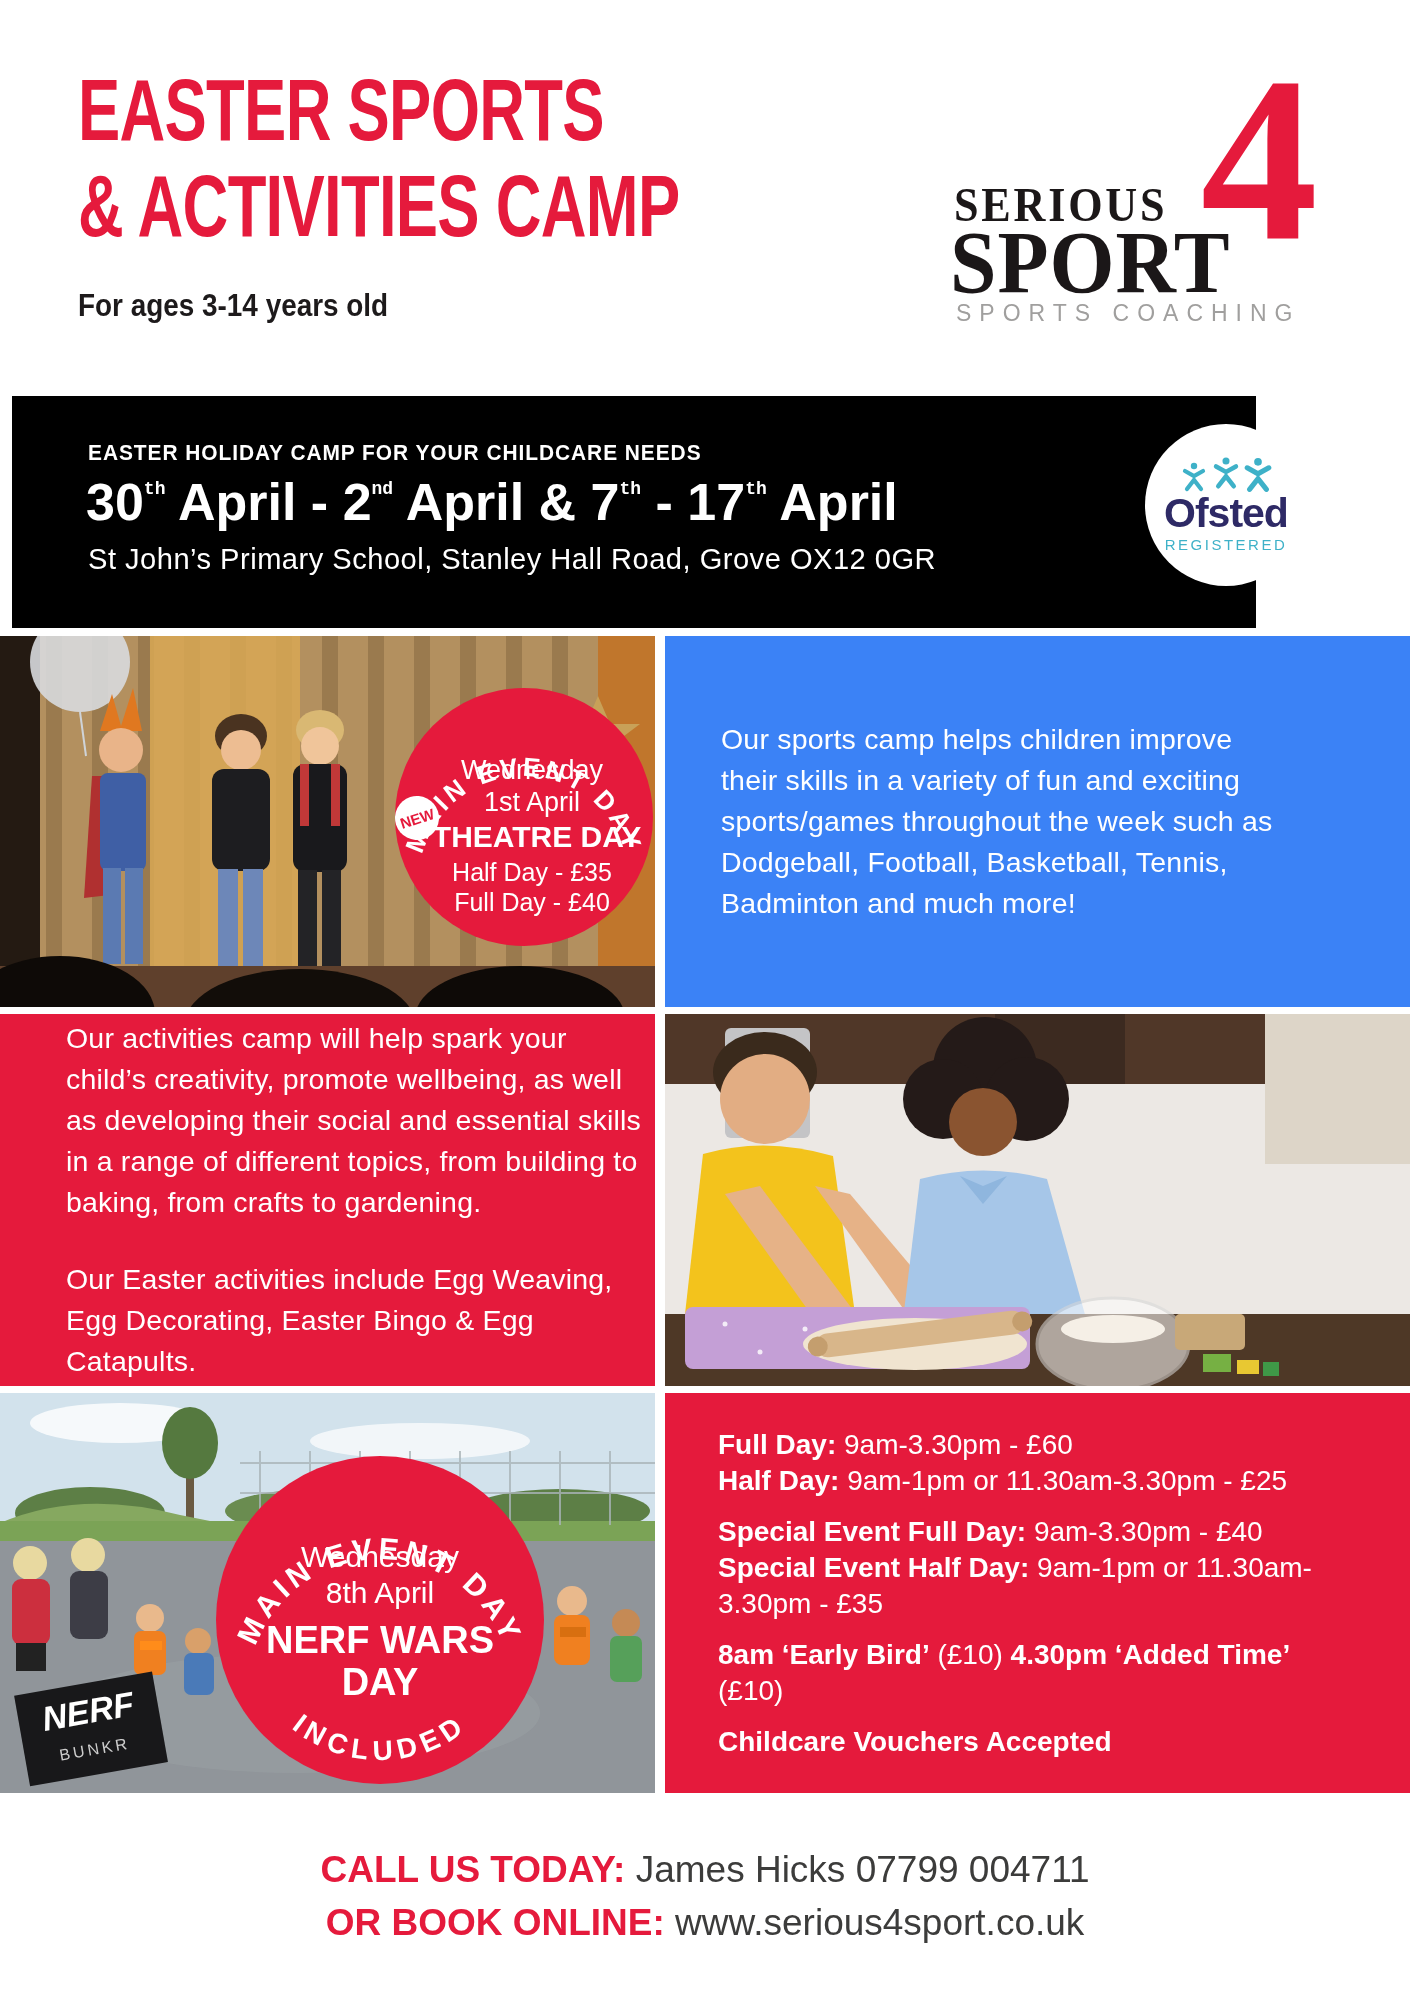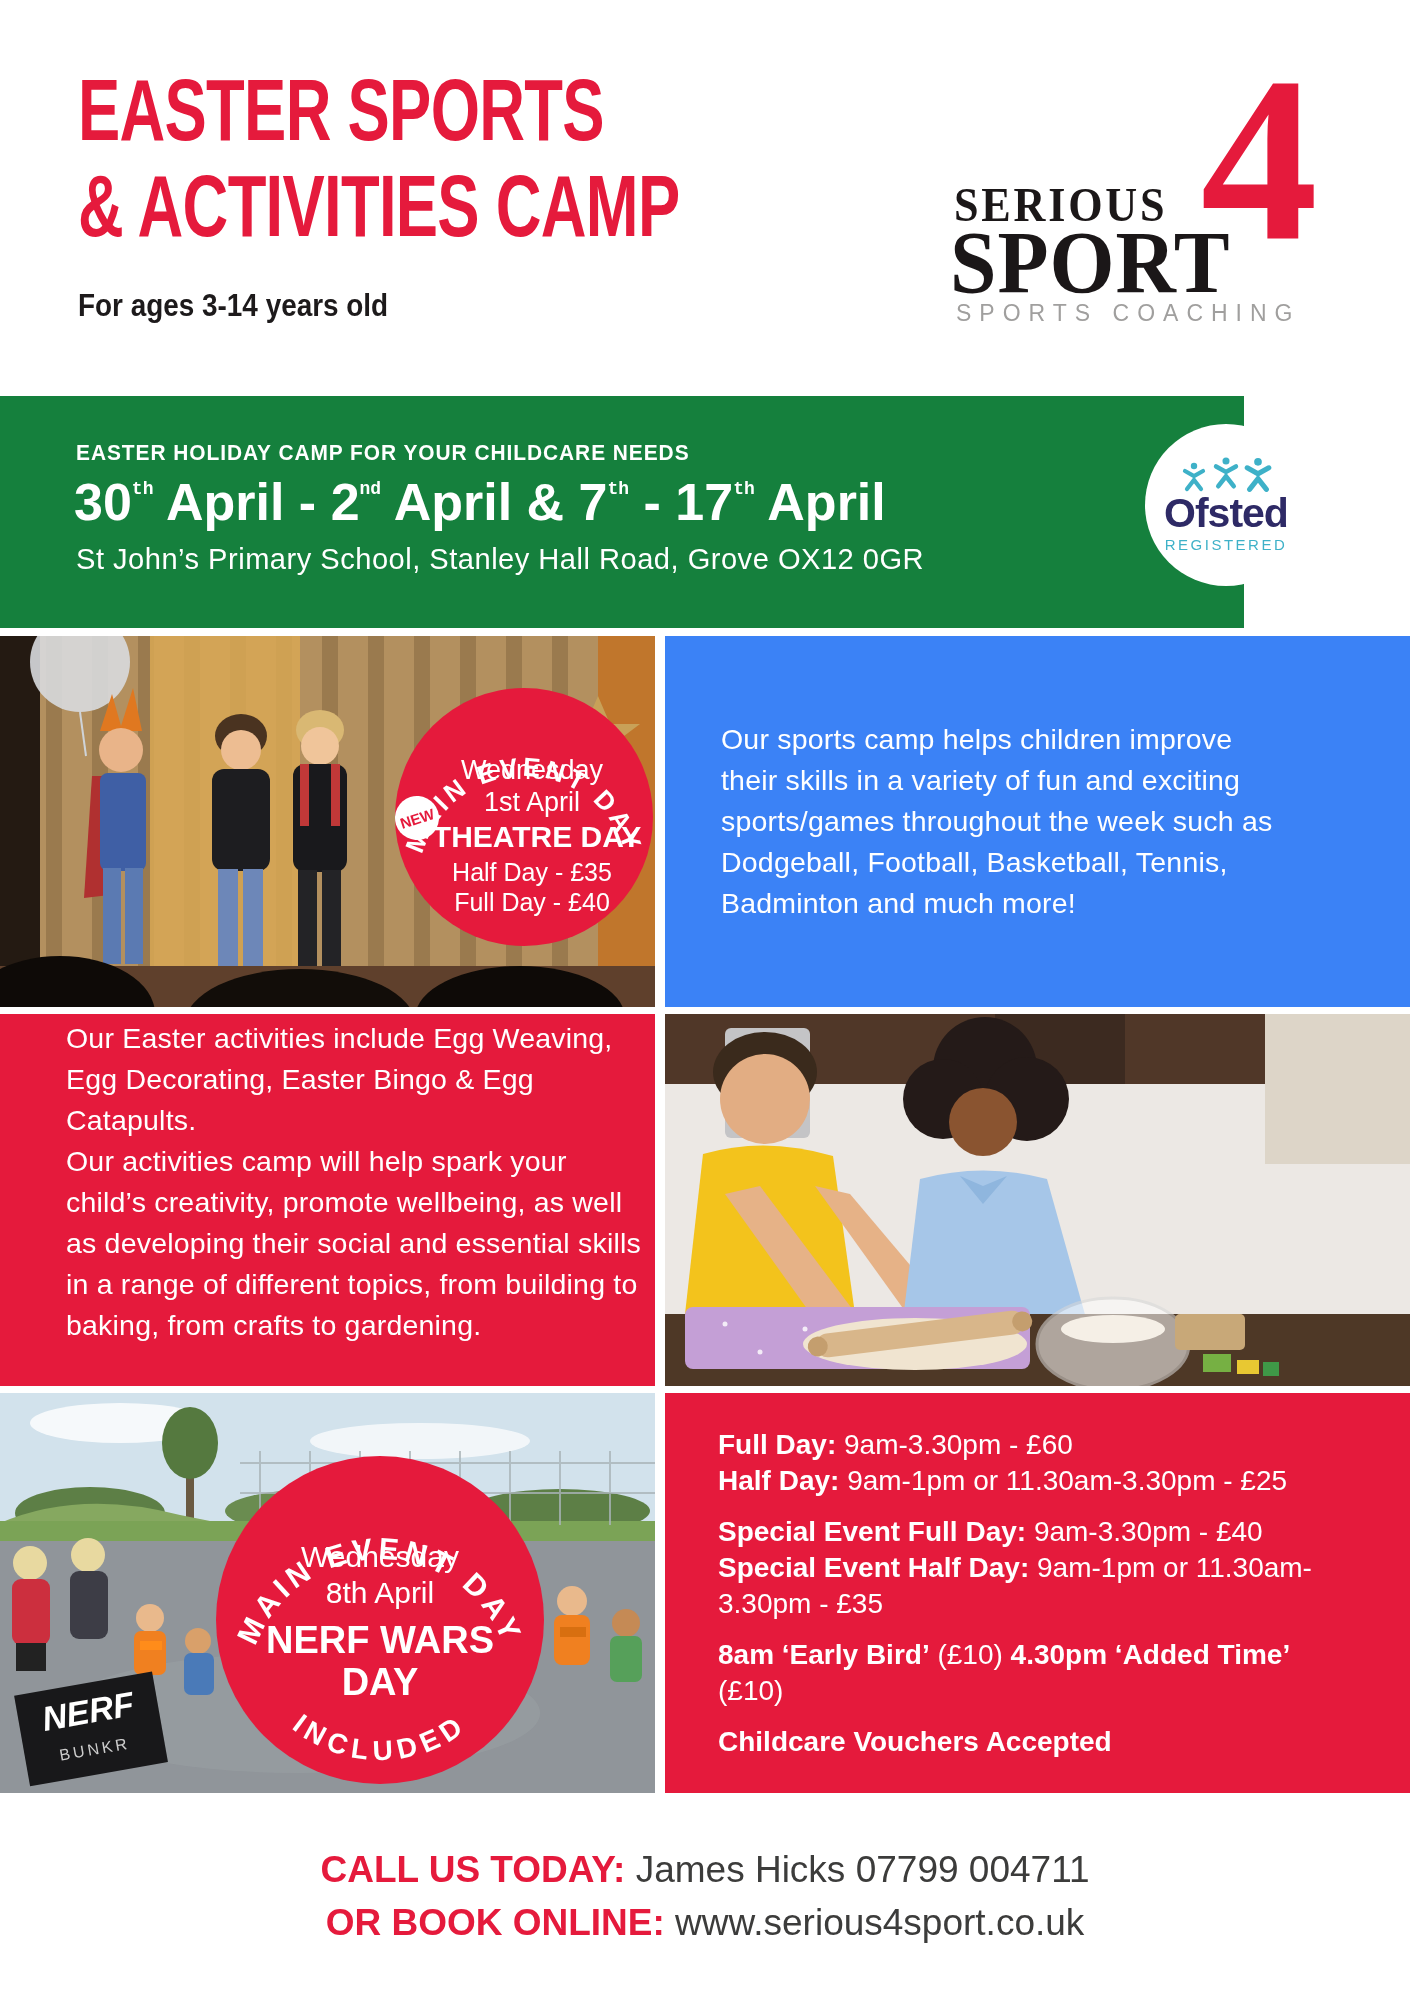--- a/index.html
+++ b/index.html
@@ -17,21 +17,21 @@
   .logo-four{position:absolute;right:2px;top:-16px;font-family:"Liberation Serif",serif;font-weight:bold;
              font-size:235px;line-height:240px;color:#e51a3c;}
   .logo-serious{position:absolute;left:6px;top:122px;font-family:"Liberation Serif",serif;font-weight:bold;
                 font-size:48px;letter-spacing:3px;color:#1b1718;transform:scaleX(0.92);transform-origin:left top;}
   .logo-sport{position:absolute;left:2px;top:162px;font-family:"Liberation Serif",serif;font-weight:bold;
               font-size:88px;line-height:92px;letter-spacing:1px;color:#1b1718;transform:scaleX(0.95);transform-origin:left top;}
   .logo-tagline{position:absolute;left:8px;top:245px;font-weight:normal;font-size:23px;letter-spacing:8px;
                 color:#a09f9e;white-space:nowrap;}
 
   
-  .banner{left:0;top:396px;width:1244px;height:232px;background:#15803d;color:#ffffff;}
+  .banner{left:12px;top:396px;width:1244px;height:232px;background:#000000;color:#ffffff;}
   .banner-kicker{position:absolute;left:76px;top:44px;font-weight:bold;font-size:22px;letter-spacing:1px;
                  transform:scaleX(0.95);transform-origin:left top;white-space:nowrap;}
   .banner-dates{position:absolute;left:74px;top:76px;font-weight:bold;font-size:52px;white-space:nowrap;}
   .banner-dates sup{font-size:18px;position:relative;top:-0.45em;font-weight:bold;font-family:Liberation Mono, monospace;}
   .banner-address{position:absolute;left:76px;top:146px;font-size:30px;letter-spacing:0.5px;
                   transform:scaleX(0.97);transform-origin:left top;white-space:nowrap;}
 
   .ofsted{left:1145px;top:424px;width:162px;height:162px;background:#ffffff;border-radius:50%;
           display:flex;flex-direction:column;align-items:center;justify-content:center;text-align:right;}
   .ofsted-name{color:#2e2a66;font-weight:bold;font-size:41px;letter-spacing:-1px;line-height:40px;}
@@ -177,22 +177,22 @@
       <text x="138" y="194" text-anchor="middle" font-size="25" fill="#ffffff" font-family="Liberation Sans, sans-serif">Half Day - £35</text>
       <text x="138" y="224" text-anchor="middle" font-size="25" fill="#ffffff" font-family="Liberation Sans, sans-serif">Full Day - £40</text>
       <g transform="rotate(-18 23 131)">
         <circle cx="23" cy="131" r="22" fill="#ffffff"></circle>
         <text x="23" y="137" text-anchor="middle" font-size="15" font-weight="bold" fill="#e51a3c" font-family="Liberation Sans, sans-serif">NEW</text>
       </g>
     </svg>
   </div>
 
   <div class="abs row2-panel">
+    <div class="panel-text p1">Our activities camp will help spark your child’s creativity, promote wellbeing, as well as developing their social and essential skills in a range of different topics, from building to baking, from crafts to gardening.</div>
     <div class="panel-text">Our Easter activities include Egg Weaving, Egg Decorating, Easter Bingo &amp; Egg Catapults.</div>
-    <div class="panel-text p1">Our activities camp will help spark your child’s creativity, promote wellbeing, as well as developing their social and essential skills in a range of different topics, from building to baking, from crafts to gardening.</div>
   </div>
 
   <div class="abs row2-photo">
     <svg class="photo-svg" viewBox="0 0 745 372" preserveAspectRatio="none">
       <rect width="745" height="372" fill="#ece8e4"></rect>
       <rect width="745" height="70" fill="#503728"></rect>
       <rect x="330" y="0" width="130" height="70" fill="#3c2a20"></rect>
       <rect x="60" y="14" width="85" height="110" rx="6" fill="#c4c4c6"></rect>
       <rect x="600" y="0" width="145" height="150" fill="#ddd5c8"></rect>
 

